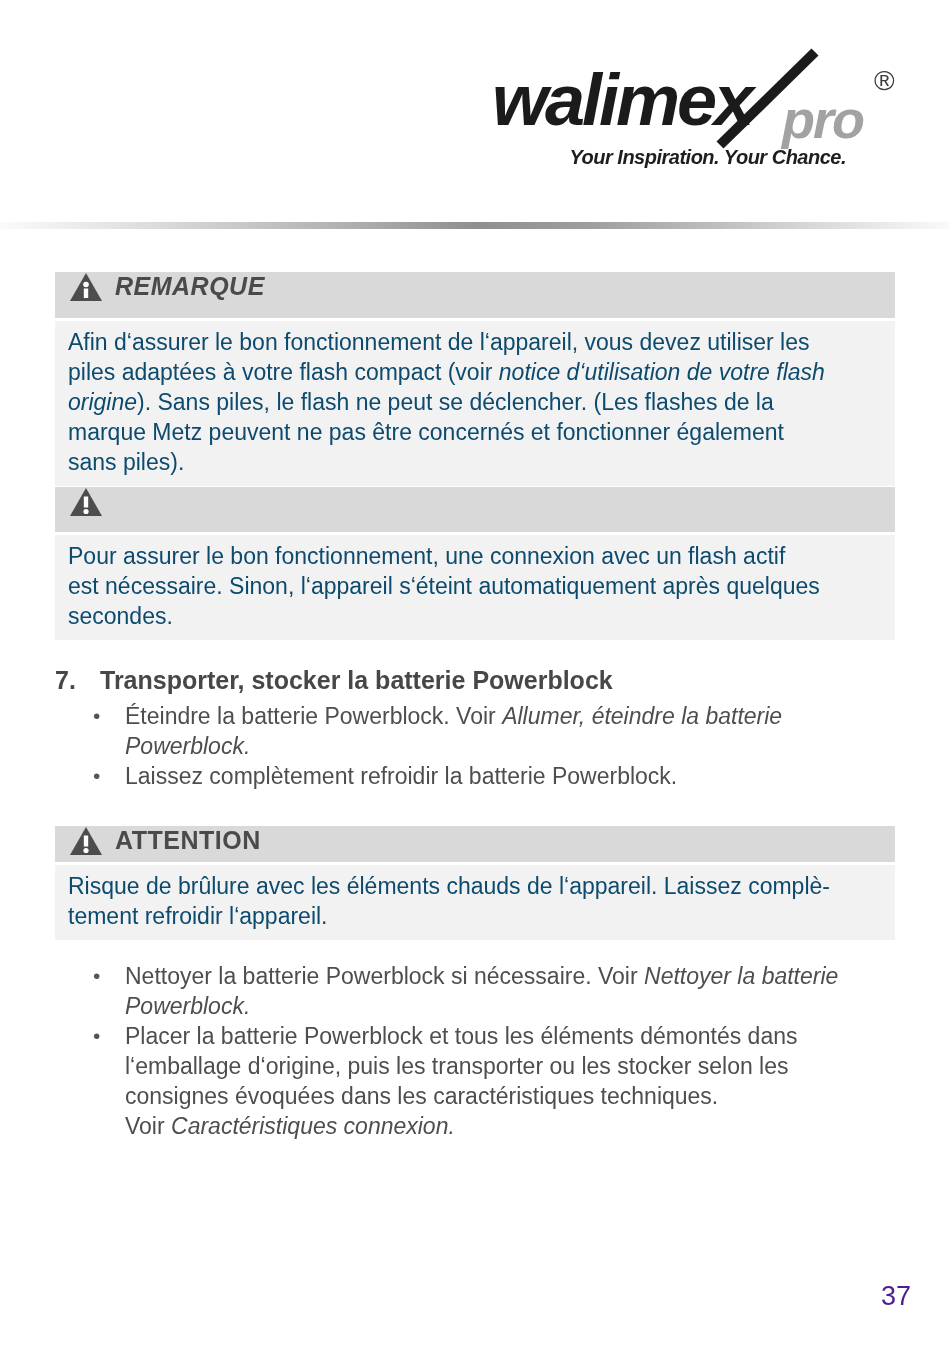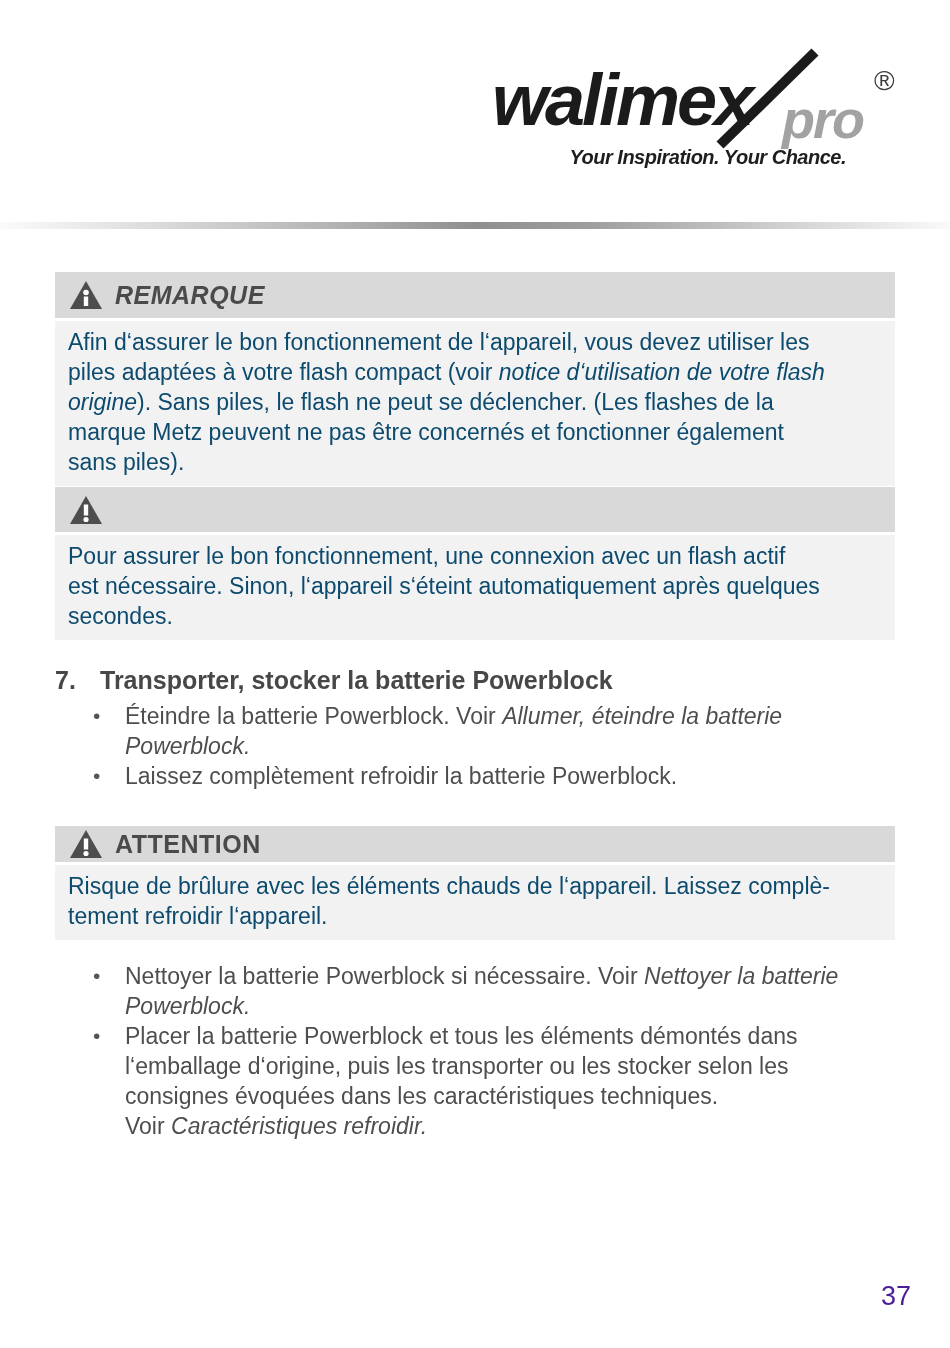--- a/index.html
+++ b/index.html
@@ -20,21 +20,21 @@
   .rule {
     position:absolute; top:222px; left:0; width:950px; height:7px;
     background:linear-gradient(90deg,
       #fbfbfb 0%, #dedede 15%, #b3b3b3 35%, #8f8f8f 50%,
       #9e9e9e 62%, #bdbdbd 75%, #dcdcdc 87%, #fafafa 100%);
   }
 
   
   .nbox { position:absolute; left:55px; width:840px; }
   .nbox-hdr {
-    background:#d9d9d9; display:flex; align-items:center;
+    background:#d9d9d9; display:flex; 
     gap:12px; padding-left:14px; box-sizing:border-box;
   }
   .box1 { top:272px; }  .box1 .nbox-hdr { height:46px; }
   .box2 { top:487px; }  .box2 .nbox-hdr { height:45px; }
   .box3 { top:826px; }  .box3 .nbox-hdr { height:36px; }
   .hdr-title { font-size:25px; font-weight:bold; color:#4a4a4a; letter-spacing:0.5px; }
   .box1 .hdr-title { font-style:italic; }
   .nbox-bdy {
     background:#f2f2f2; margin-top:3px; padding:6px 14px 9px 13px;
     font-size:23px; line-height:30px; color:#0c4a6e;
@@ -150,20 +150,20 @@
           <div class="tline"><span>Nettoyer la batterie Powerblock si nécessaire. Voir </span><span class="it">Nettoyer la batterie</span></div>
           <div class="tline"><span class="it">Powerblock.</span></div>
         </div>
     </div>
     <div class="bitem">
       <span class="bmark">•</span>
       <div class="bcontent">
           <div class="tline"><span>Placer la batterie Powerblock et tous les éléments démontés dans</span></div>
           <div class="tline"><span>l‘emballage d‘origine, puis les transporter ou les stocker selon les</span></div>
           <div class="tline"><span>consignes évoquées dans les caractéristiques techniques.</span></div>
-          <div class="tline"><span>Voir </span><span class="it">Caractéristiques refroidir.</span></div>
+          <div class="tline"><span>Voir </span><span class="it">Caractéristiques connexion.</span></div>
         </div>
     </div>
   </div>
 
   <div class="pagenum">37</div>
 
 </div>
 
 </body></html>

